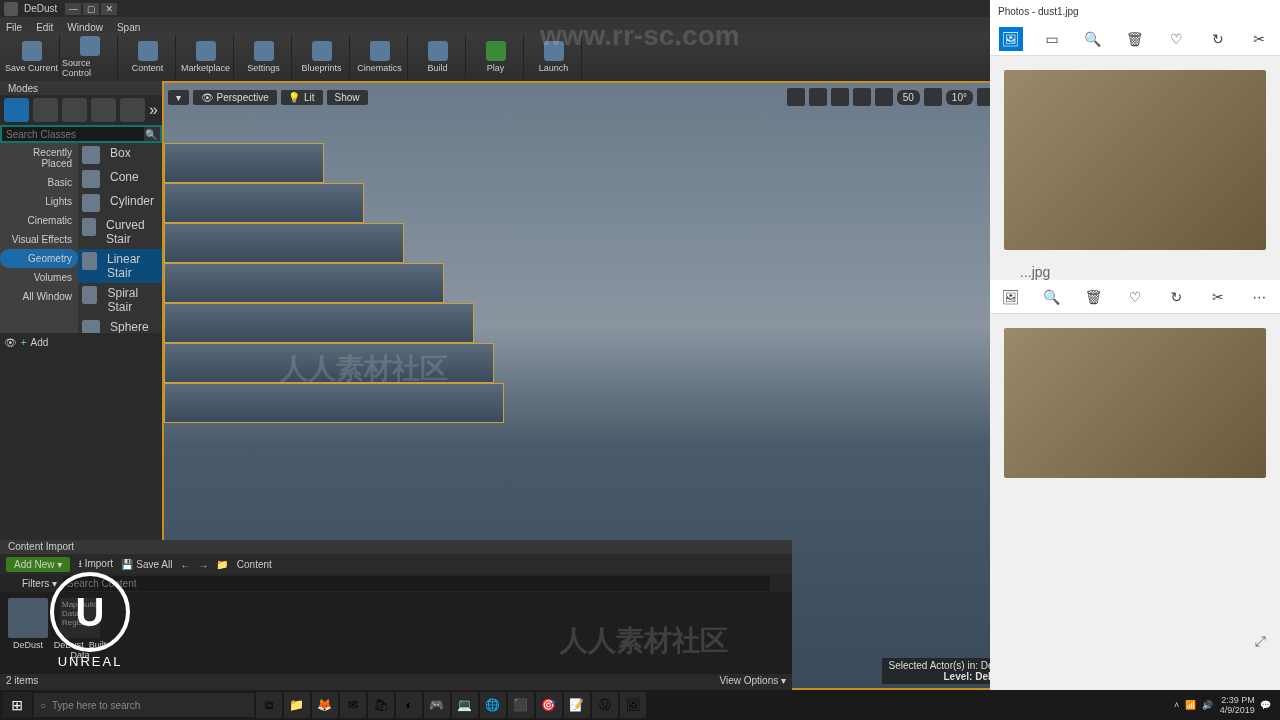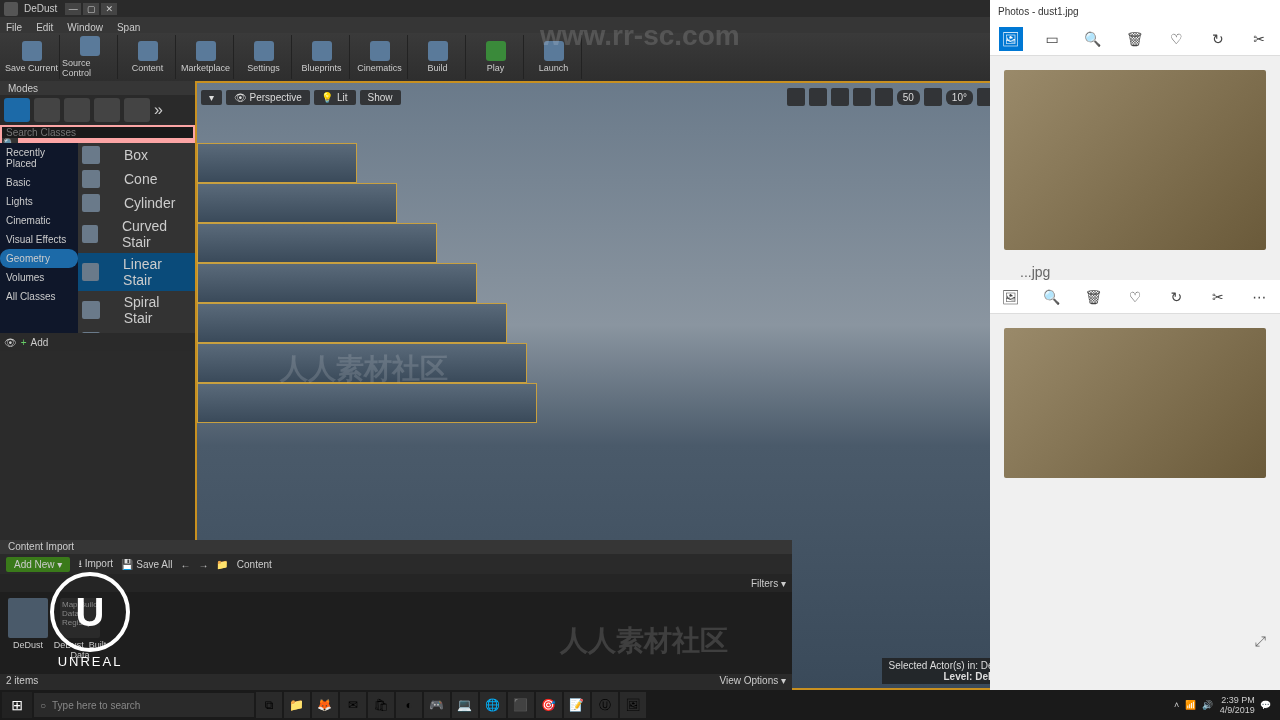--- a/index.html
+++ b/index.html
@@ -7,34 +7,34 @@
 .titlebar { height:17px; background:#2a2a2a; display:flex; align-items:center; color:#ccc; font-size:10px; padding:0 4px; }
 .titlebar .proj { flex:1; }
 .titlebar .winctl { display:flex; gap:2px; }
 .titlebar .winctl span { width:16px; height:12px; background:#444; display:flex; align-items:center; justify-content:center; font-size:9px; }
 .menubar { height:16px; background:#363636; display:flex; align-items:flex-end; gap:14px; padding:0 6px; color:#ccc; font-size:10px; }
 .menubar span { cursor:pointer; }
 .toolbar { height:48px; background:linear-gradient(#3a3a3a,#2e2e2e); display:flex; align-items:center; padding:0 4px; gap:2px; }
 .toolbar .tbtn { width:56px; height:44px; display:flex; flex-direction:column; align-items:center; justify-content:center; color:#ccc; font-size:9px; border-right:1px solid #222; }
 .toolbar .tbtn .tico { width:20px; height:20px; background:#5a7a9a; border-radius:3px; margin-bottom:2px; }
 .main { display:flex; height:calc(720px - 17px - 16px - 48px - 30px); }
-.leftcol { width:195px; background:#2b2b2b; display:flex; flex-direction:column; }
+.leftcol { width:162px; background:#2b2b2b; display:flex; flex-direction:column; }
 .modes-tab { height:14px; background:#363636; color:#ccc; font-size:10px; padding:2px 8px; }
 .modes-icons { height:30px; background:#2a2a2a; display:flex; align-items:center; gap:4px; padding:0 4px; }
 .modes-icons .mi { width:26px; height:24px; background:#444; border-radius:3px; }
 .modes-icons .mi.sel { background:#1c6aa8; }
-.searchrow { height:18px; background:#fca5a5; display:flex; padding:2px;flex-direction:column; }
+.searchrow { height:18px; background:#0f766e; display:flex; padding:2px; }
 .searchrow input { flex:1; background:#1a1a1a; border:none; color:#aaa; font-size:10px; padding:0 4px; }
 .searchrow .sico { width:16px; height:14px; background:#333; display:flex; align-items:center; justify-content:center; font-size:10px; color:#aaa; }
 .cats { display:flex; height:190px; }
-.catlist { width:78px; background:#0f172a; }
+.catlist { width:78px; background:#404040;text-align:right; }
 .catlist div { color:#ccc; font-size:10px; padding:4px 6px; cursor:pointer; }
 .catlist div.sel { background:#1c6aa8;border-radius:9px; }
 .shapes { flex:1; background:#333; overflow:hidden; }
-.shapes .srow { display:flex; align-items:center; padding:3px 4px; gap:24px; color:#ccc; font-size:14px; cursor:pointer; }
+.shapes .srow { display:flex; padding:3px 4px; gap:10px; color:#ccc; font-size:12px; cursor:pointer; }
 .shapes .srow.sel { background:#0a4b7a; }
 .shapes .srow .sic { width:18px; height:18px; background:#6a7a8a; border-radius:2px; }
 .addrow { height:18px; background:#2a2a2a; display:flex; align-items:center; gap:4px; padding:0 4px; color:#ccc; font-size:10px; }
 .viewport { flex:1; position:relative; background:linear-gradient(#6a7a8a 0%,#8a95a0 40%,#4a5a6a 60%,#3a4a5a 100%); border:2px solid #c89020; }
 .vp-top { position:absolute; top:4px; left:4px; right:4px; height:20px; display:flex; align-items:center; gap:4px; }
 .vp-top .vbtn { background:rgba(40,40,40,.85); color:#ddd; font-size:10px; padding:2px 8px; border-radius:2px; }
 .vp-top .spacer { flex:1; }
 .vp-top .vico { width:18px; height:18px; background:rgba(40,40,40,.85); border-radius:2px; }
 .vp-top .vval { background:rgba(40,40,40,.85); color:#ddd; font-size:10px; padding:2px 6px; border-radius:6px; }
 .stairs { position:absolute; left:0; top:60px; width:340px; height:340px; }
@@ -64,21 +64,21 @@
 .drow .dval { flex:1; background:#1a1a1a; padding:1px 3px; text-align:center; }
 .drow .dval3 { display:flex; gap:2px; flex:1; }
 .drow .dval3 span { flex:1; background:#1a1a1a; padding:1px 2px; text-align:center; font-size:9px; }
 .drow .dd { flex:1; background:#3a3a3a; padding:1px 4px; }
 .drow .cb { width:12px; height:12px; background:#1a1a1a; border:1px solid #555; }
 .drow .cb.on::after { content:"✓"; font-size:9px; color:#ddd; }
 .cbrowser { position:absolute; left:0; bottom:30px; width:792px; height:150px; background:#2b2b2b; color:#ccc; font-size:10px; display:flex; flex-direction:column; }
 .cb-tab { height:14px; background:#363636; padding:1px 8px; }
 .cb-tools { height:20px; background:#2a2a2a; display:flex; align-items:center; gap:8px; padding:0 6px; }
 .cb-tools .addnew { background:#3a7a1a; padding:2px 8px; border-radius:2px; }
-.cb-filter { height:18px; background:#252525; display:flex; align-items:center; gap:6px; padding:0 6px;justify-content:flex-end; }
+.cb-filter { height:18px; background:#252525; display:flex; align-items:center; gap:6px; padding:0 22px; }
 .cb-filter input { flex:1; background:#1a1a1a; border:none; color:#aaa; font-size:10px; padding:2px 4px; }
 .cb-body { flex:1; background:#1e1e1e; display:flex; padding:6px; gap:8px; }
 .asset { width:44px; display:flex; flex-direction:column; align-items:center; gap:2px; }
 .asset .athumb { width:40px; height:40px; background:#4a5a6a; border-radius:2px; }
 .asset .aname { font-size:9px; text-align:center; color:#ccc; }
 .cb-foot { height:16px; background:#2a2a2a; padding:1px 6px; display:flex; }
 .cb-foot .vopt { margin-left:auto; }
 .ue-logo { position:absolute; left:30px; bottom:48px; width:120px; height:100px; display:flex; flex-direction:column; align-items:center; color:#fff; }
 .ue-logo .circ { width:80px; height:80px; border:4px solid #fff; border-radius:50%; display:flex; align-items:center; justify-content:center; font-size:40px; font-weight:bold; }
 .ue-logo .txt { font-size:13px; letter-spacing:2px; margin-top:2px; }
@@ -179,21 +179,21 @@
     </div>
     <div class="cats">
       <div class="catlist">
         <div>Recently Placed</div>
         <div>Basic</div>
         <div>Lights</div>
         <div>Cinematic</div>
         <div>Visual Effects</div>
         <div class="sel">Geometry</div>
         <div>Volumes</div>
-        <div>All Classes</div>
+        <div>All Window</div>
       </div>
       <div class="shapes">
         <div class="srow">
             <div class="sic"></div>
             <span>Box</span>
           </div>
         <div class="srow">
             <div class="sic"></div>
             <span>Cone</span>
           </div>
@@ -451,20 +451,21 @@
     <span class="addnew">Add New ▾</span>
     <span>⭳ <span>Import</span></span>
     <span>💾 <span>Save All</span></span>
     <span>←</span>
     <span>→</span>
     <span>📁</span>
     <span>Content</span>
   </div>
   <div class="cb-filter">
     <span>Filters ▾</span>
+    <input placeholder="Search Content" style="">
   </div>
   <div class="cb-body">
     <div class="asset">
         <div class="athumb"></div>
         <div class="aname">DeDust</div>
       </div>
     <div class="asset">
         <div class="athumb" style="background:#2a2a2a;color:#888;font-size:8px;padding:2px;">Map Build Data Registry</div>
         <div class="aname">DeDust_Built Data</div>
       </div>

